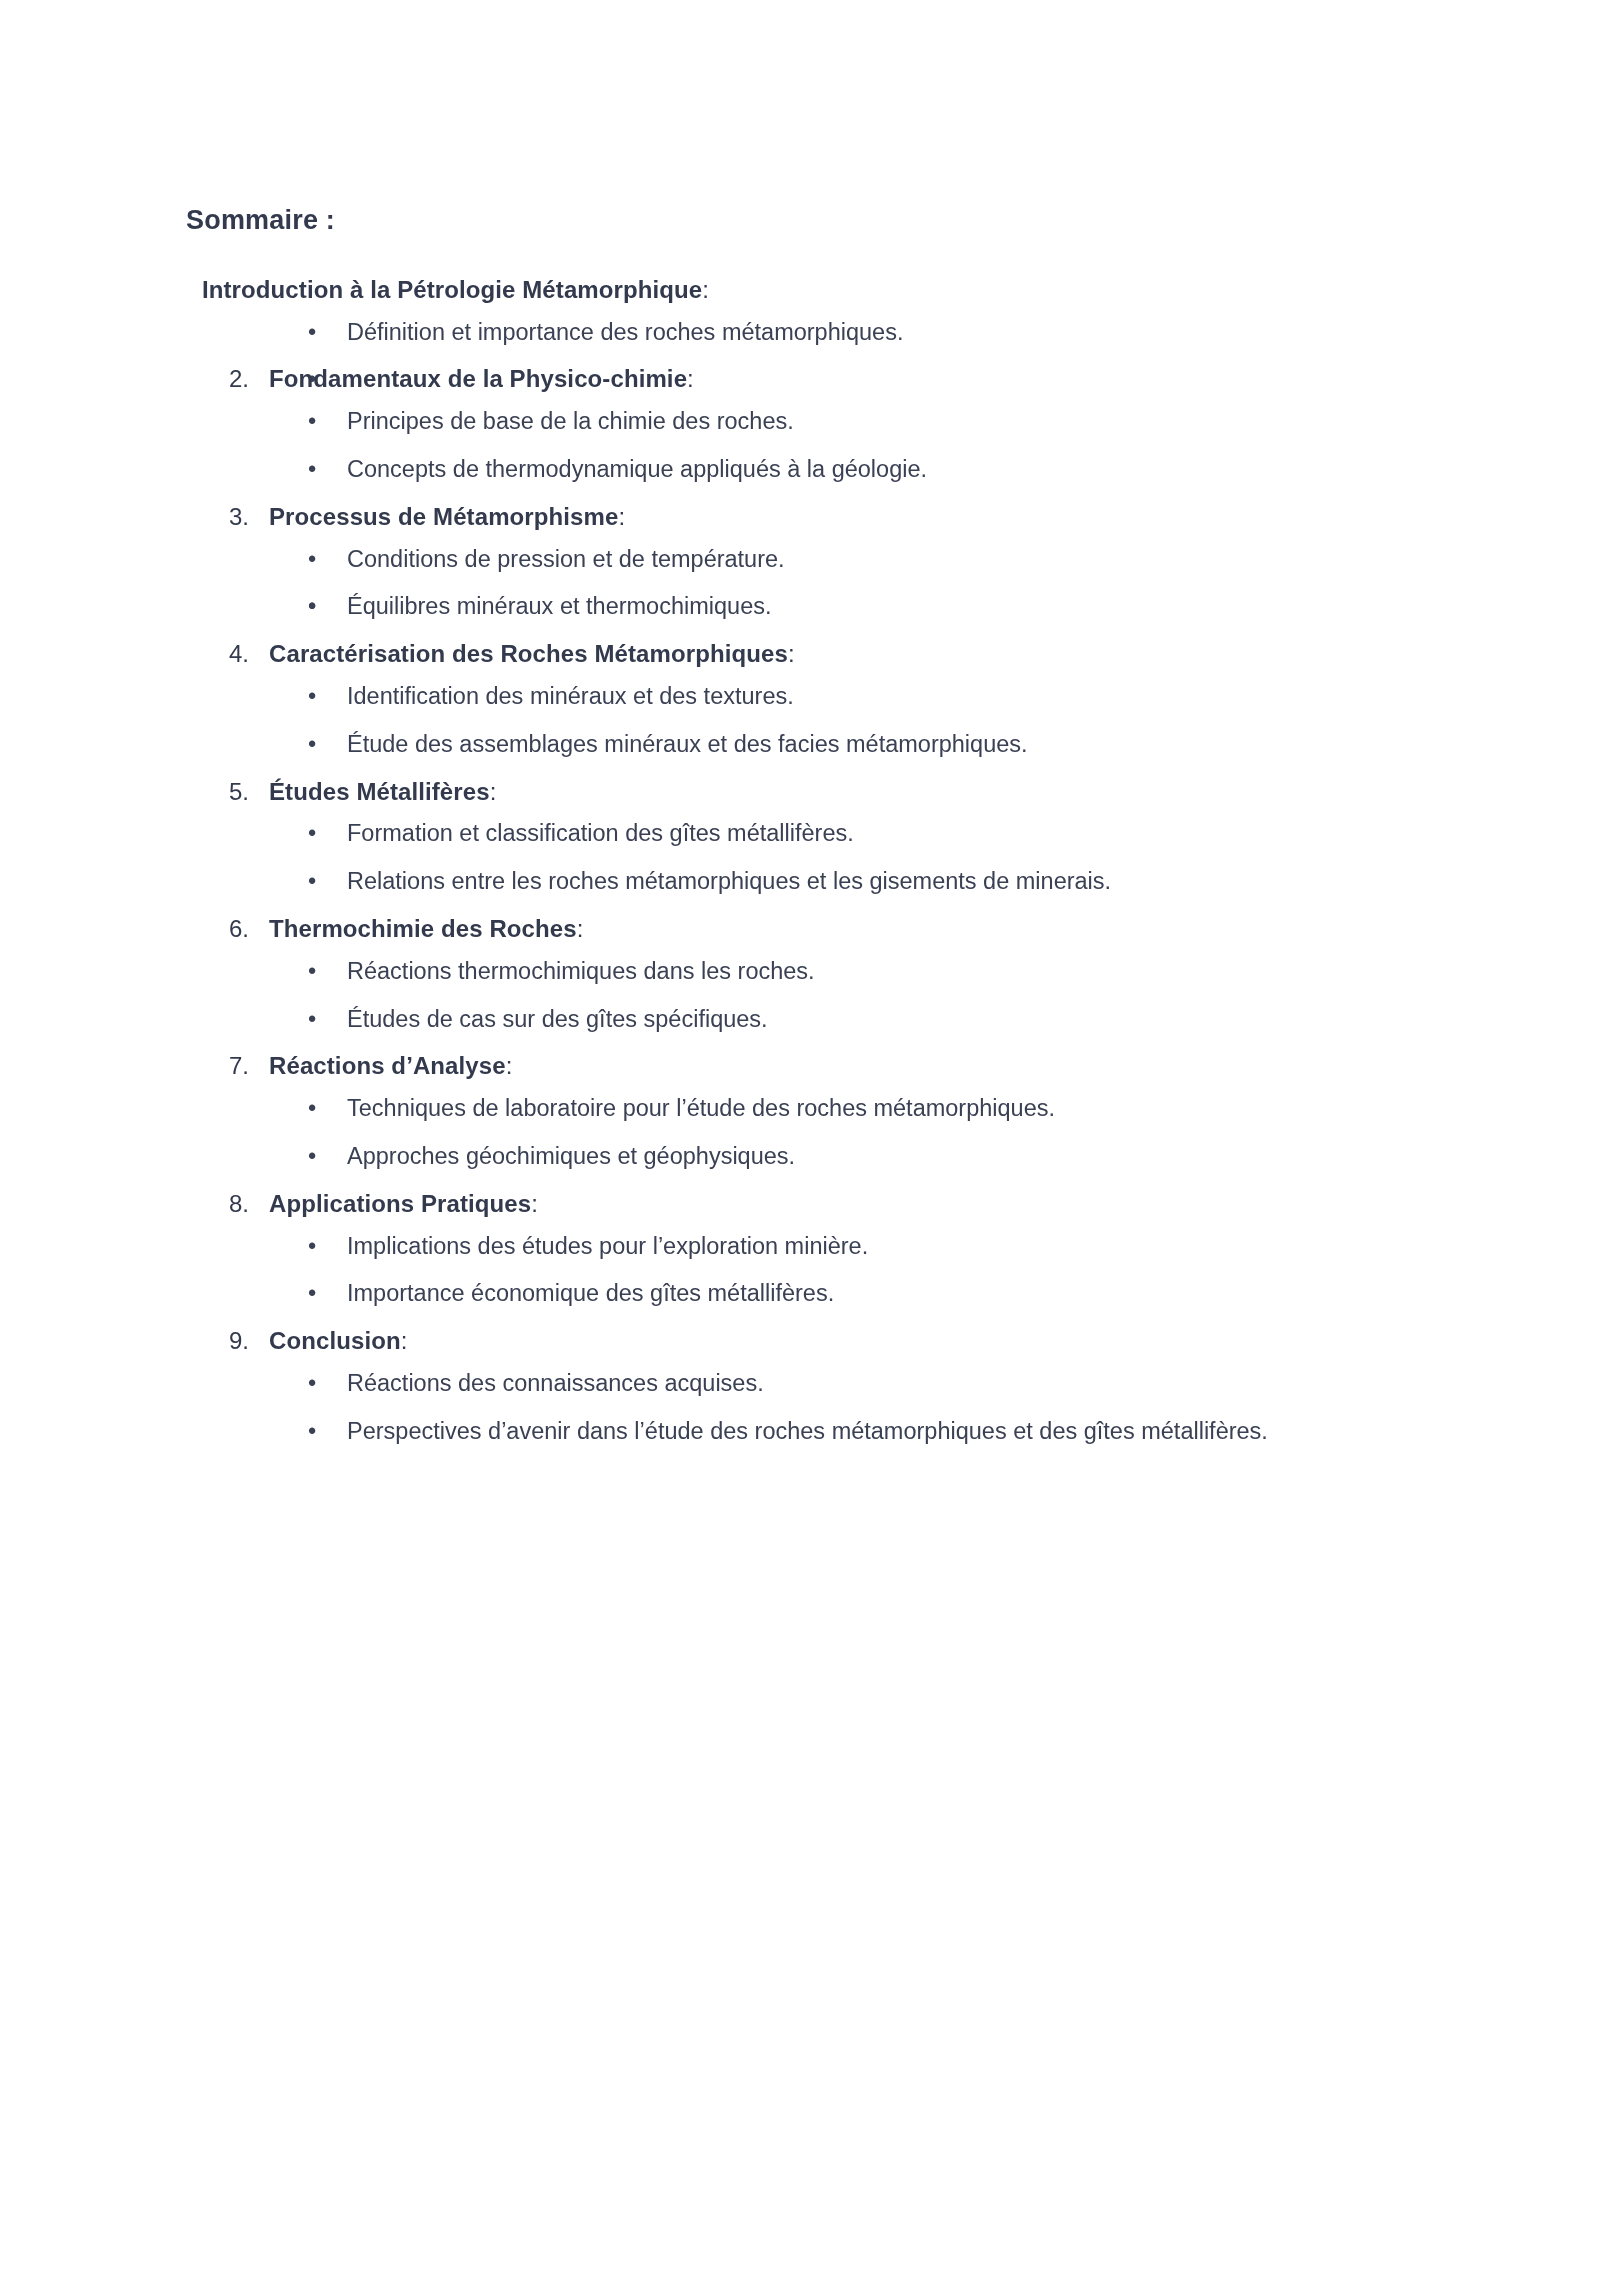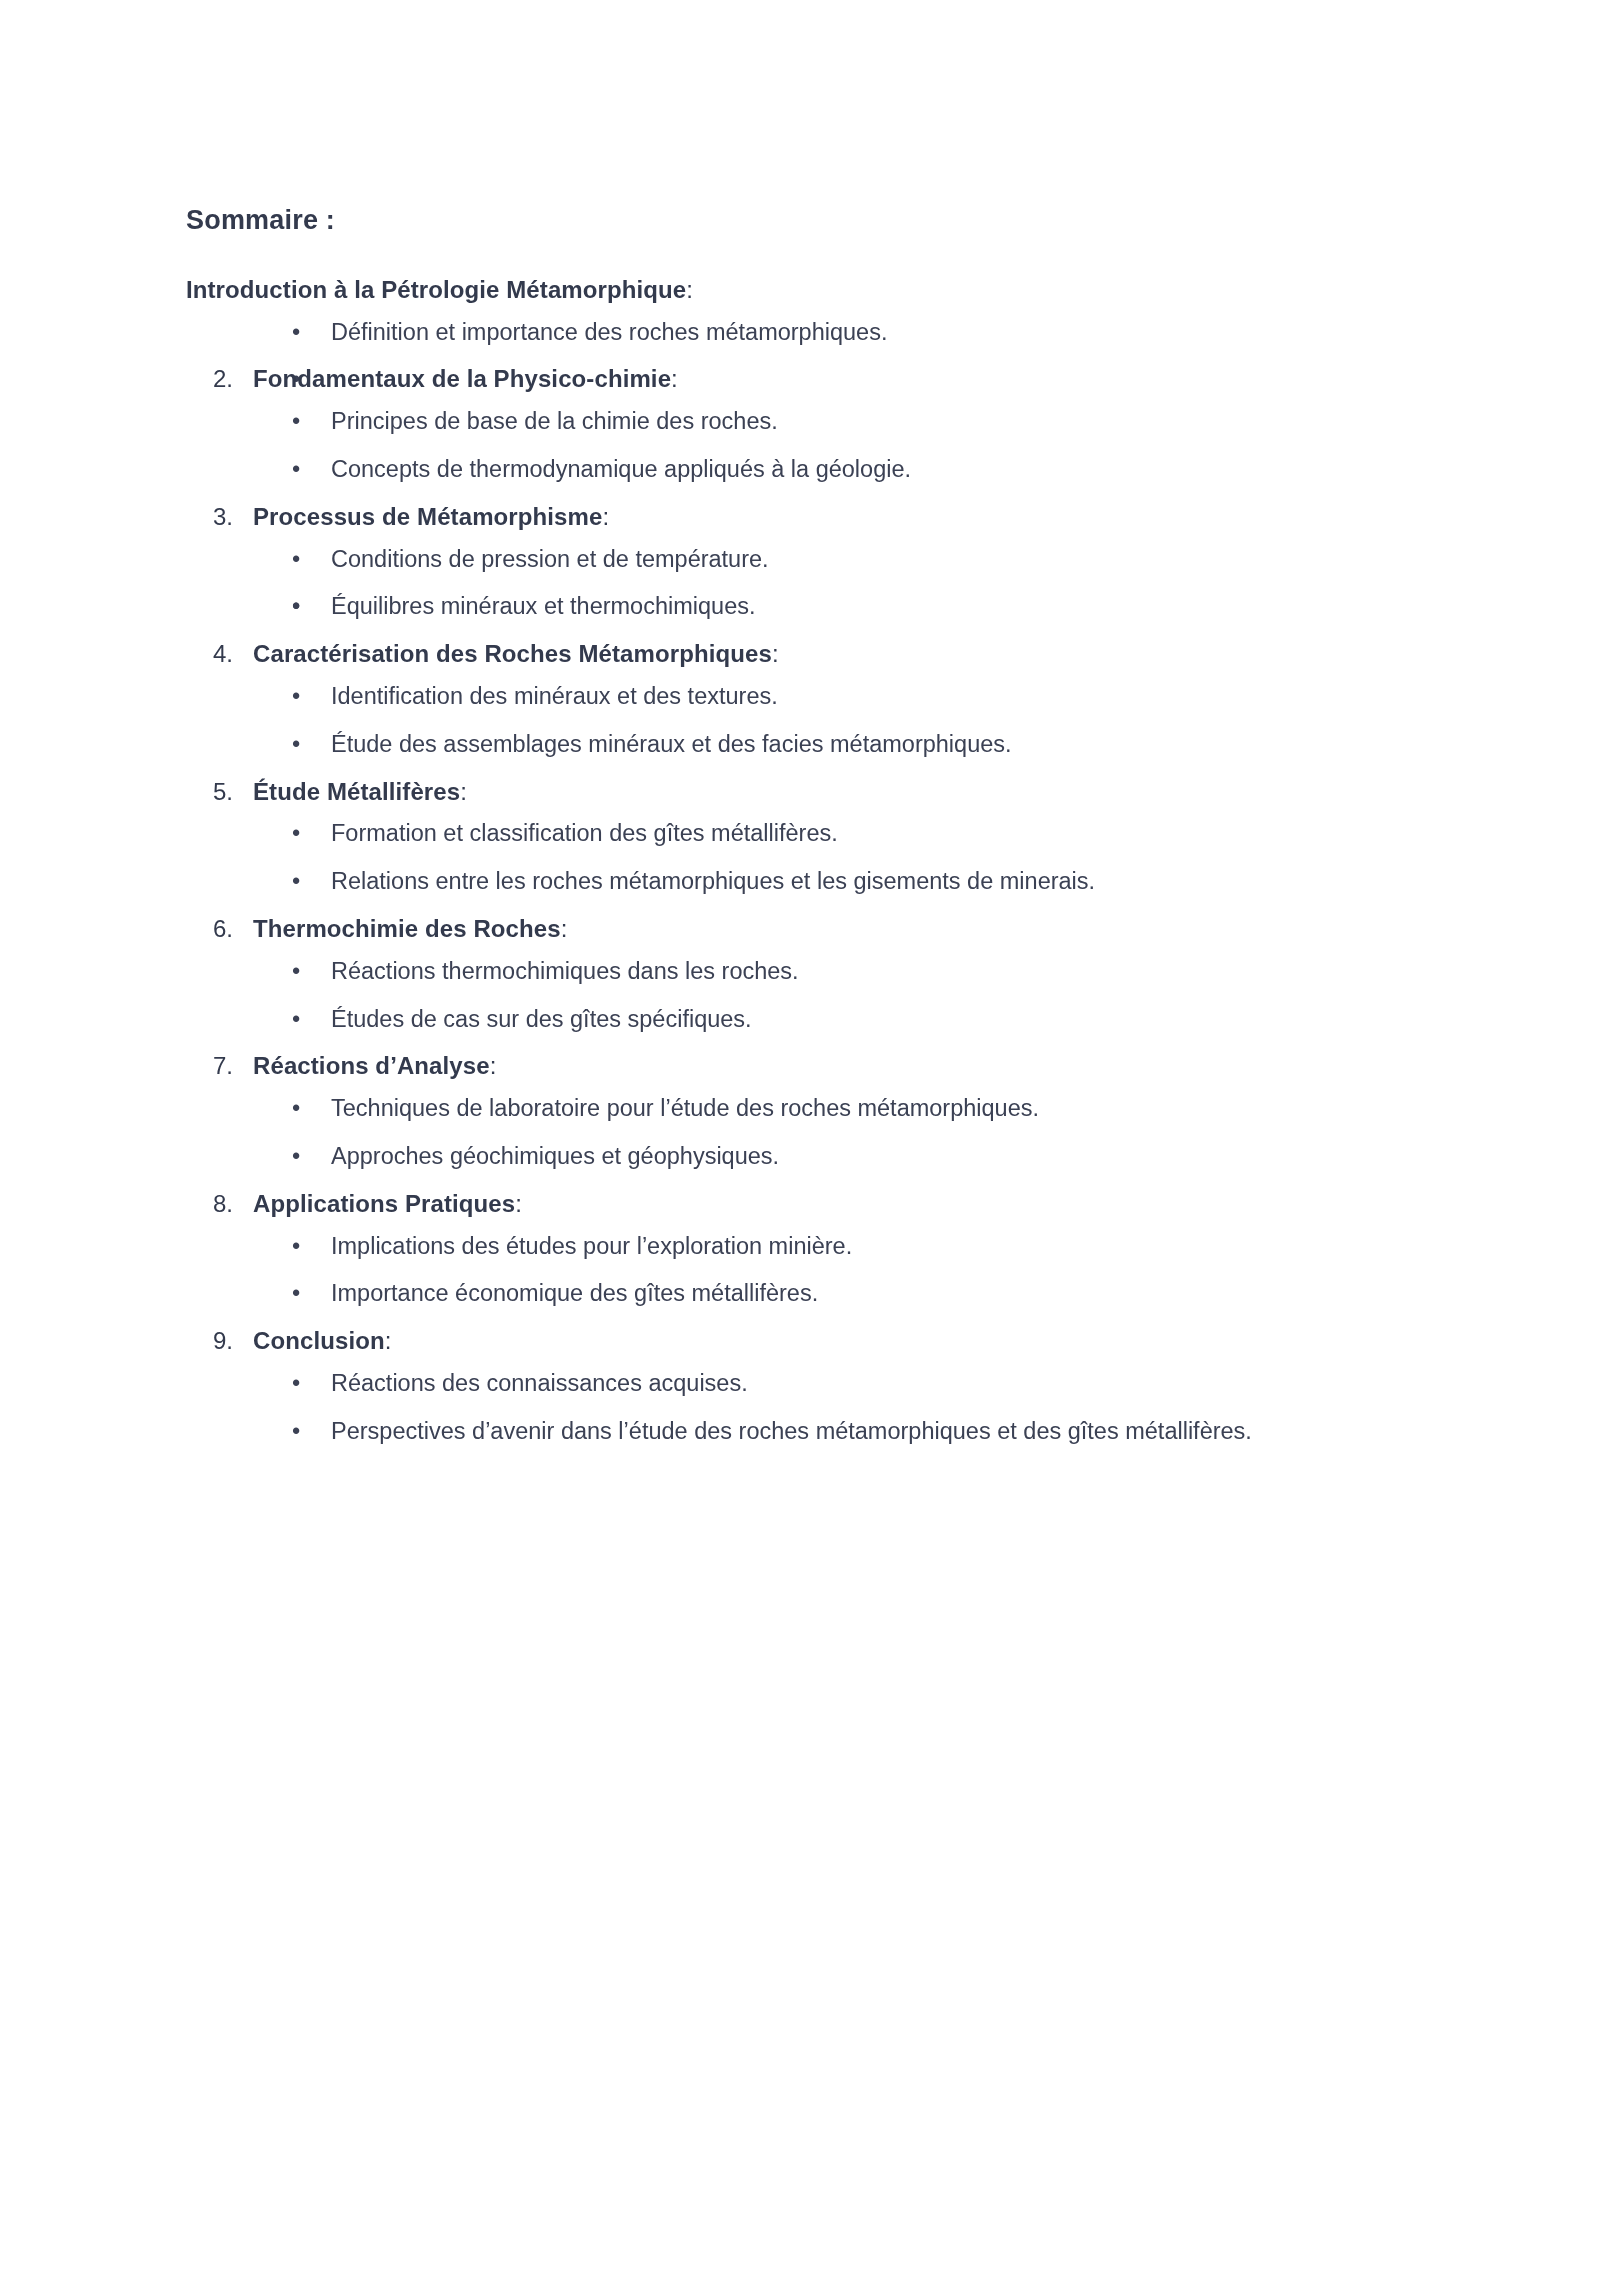--- a/index.html
+++ b/index.html
@@ -32,21 +32,21 @@
     font-weight: bold;
     letter-spacing: 0.2px;
     color: #333a4d;
     margin: 0 0 35px 0;
     line-height: 1.25;
   }
 
   
   .outline {
     list-style: none;
-    margin: 0;
+    margin: 16px;
     padding: 0;
   }
   .outline-item {
     position: relative;
     margin: 0;
     padding: 0;
   }
   .item-head {
     position: relative;
     padding-left: 67px;
@@ -140,21 +140,21 @@
           </ul>
         </li>
         <li class="outline-item">
           <div class="item-head"><span class="item-number">4.</span><span class="item-title">Caractérisation des Roches Métamorphiques</span><span class="item-colon">:</span></div>
           <ul class="sublist">
             <li class="subitem"><span class="bullet">•</span><span>Identification des minéraux et des textures.</span></li>
             <li class="subitem"><span class="bullet">•</span><span>Étude des assemblages minéraux et des facies métamorphiques.</span></li>
           </ul>
         </li>
         <li class="outline-item">
-          <div class="item-head"><span class="item-number">5.</span><span class="item-title">Étude Métallifères</span><span class="item-colon">:</span></div>
+          <div class="item-head"><span class="item-number">5.</span><span class="item-title">Études Métallifères</span><span class="item-colon">:</span></div>
           <ul class="sublist">
             <li class="subitem"><span class="bullet">•</span><span>Formation et classification des gîtes métallifères.</span></li>
             <li class="subitem"><span class="bullet">•</span><span>Relations entre les roches métamorphiques et les gisements de minerais.</span></li>
           </ul>
         </li>
         <li class="outline-item">
           <div class="item-head"><span class="item-number">6.</span><span class="item-title">Thermochimie des Roches</span><span class="item-colon">:</span></div>
           <ul class="sublist">
             <li class="subitem"><span class="bullet">•</span><span>Réactions thermochimiques dans les roches.</span></li>
             <li class="subitem"><span class="bullet">•</span><span>Études de cas sur des gîtes spécifiques.</span></li>

